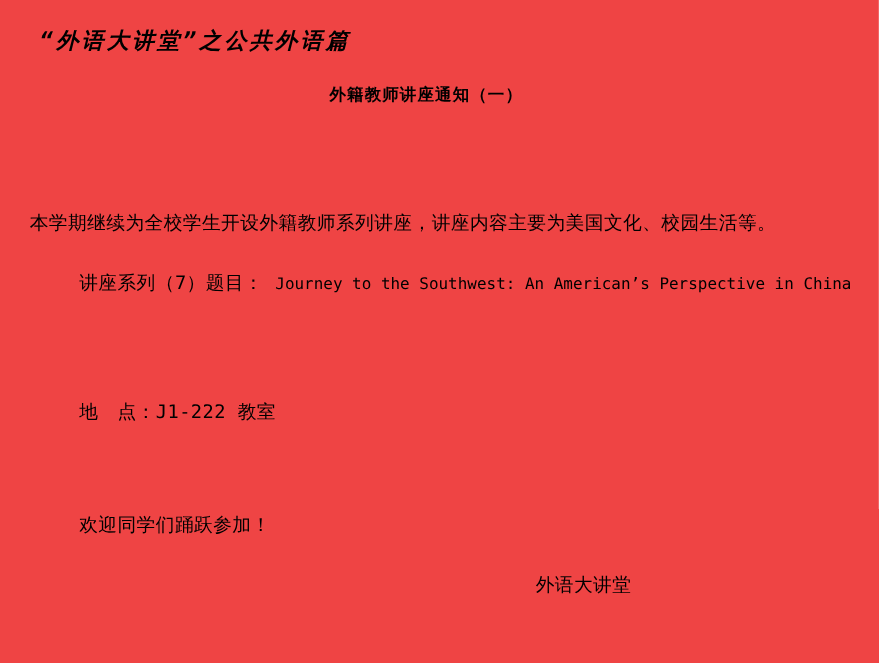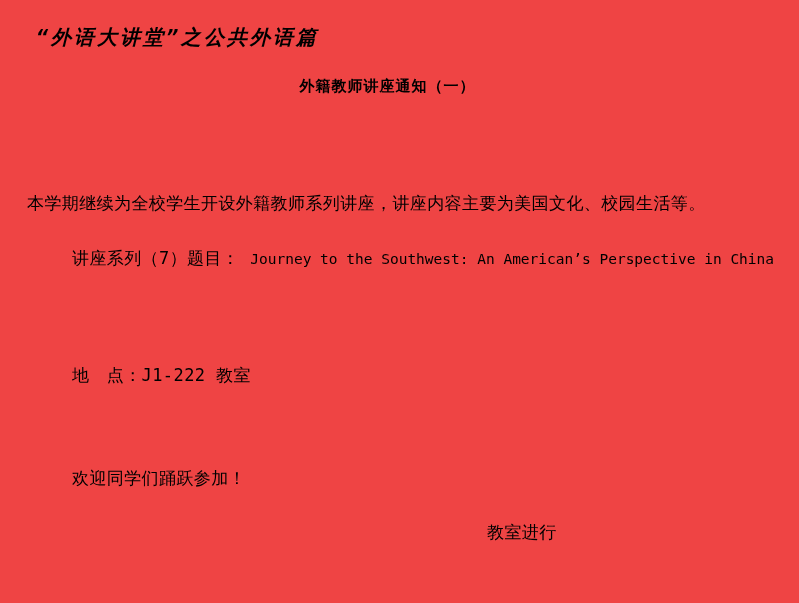--- a/index.html
+++ b/index.html
@@ -76,16 +76,16 @@
 
   <div class="line detail-1"><span>讲座系列（7）题目：</span><span class="en">Journey to the Southwest: An American’s Perspective in China</span></div>
 
 
 
   <div class="line detail-4">地　点：J1-222 教室</div>
 
 
   <div class="line detail-6">欢迎同学们踊跃参加！</div>
 
-  <div class="line signature">教室进行</div>
+  <div class="line signature">外语大讲堂</div>
 
 
 </div>
 
 </body></html>

